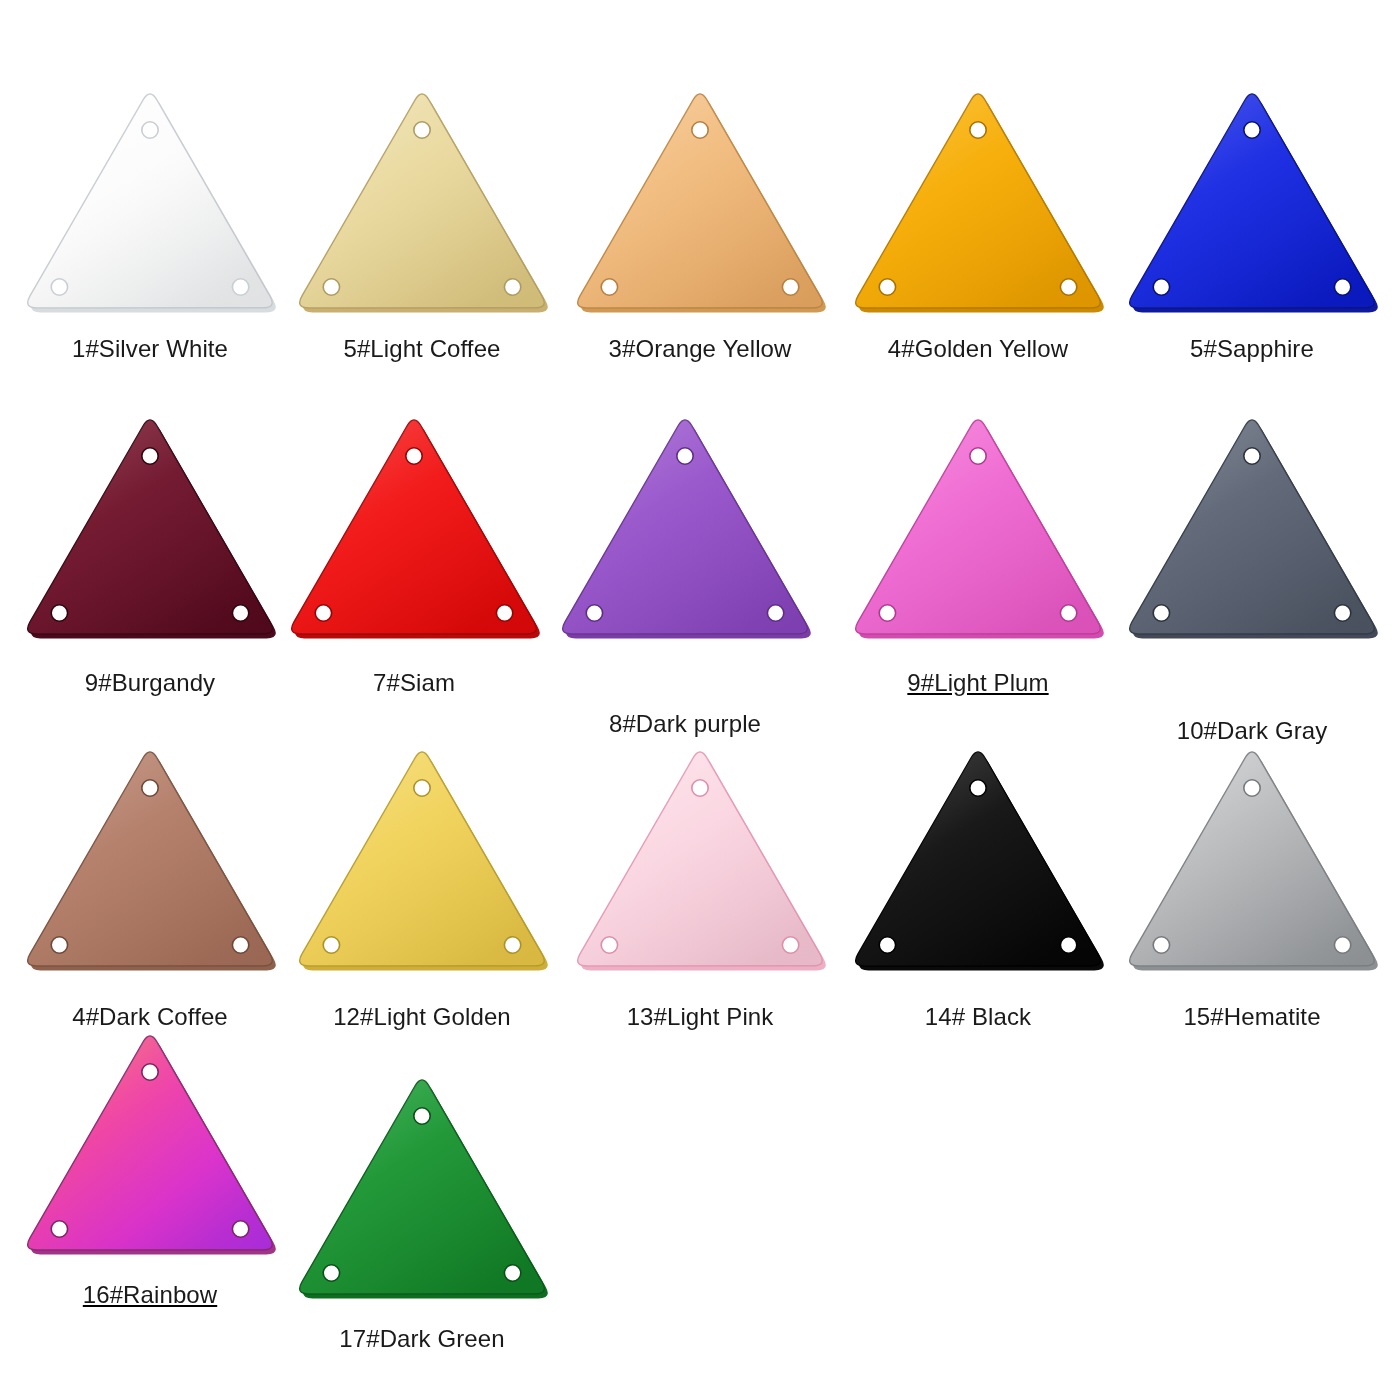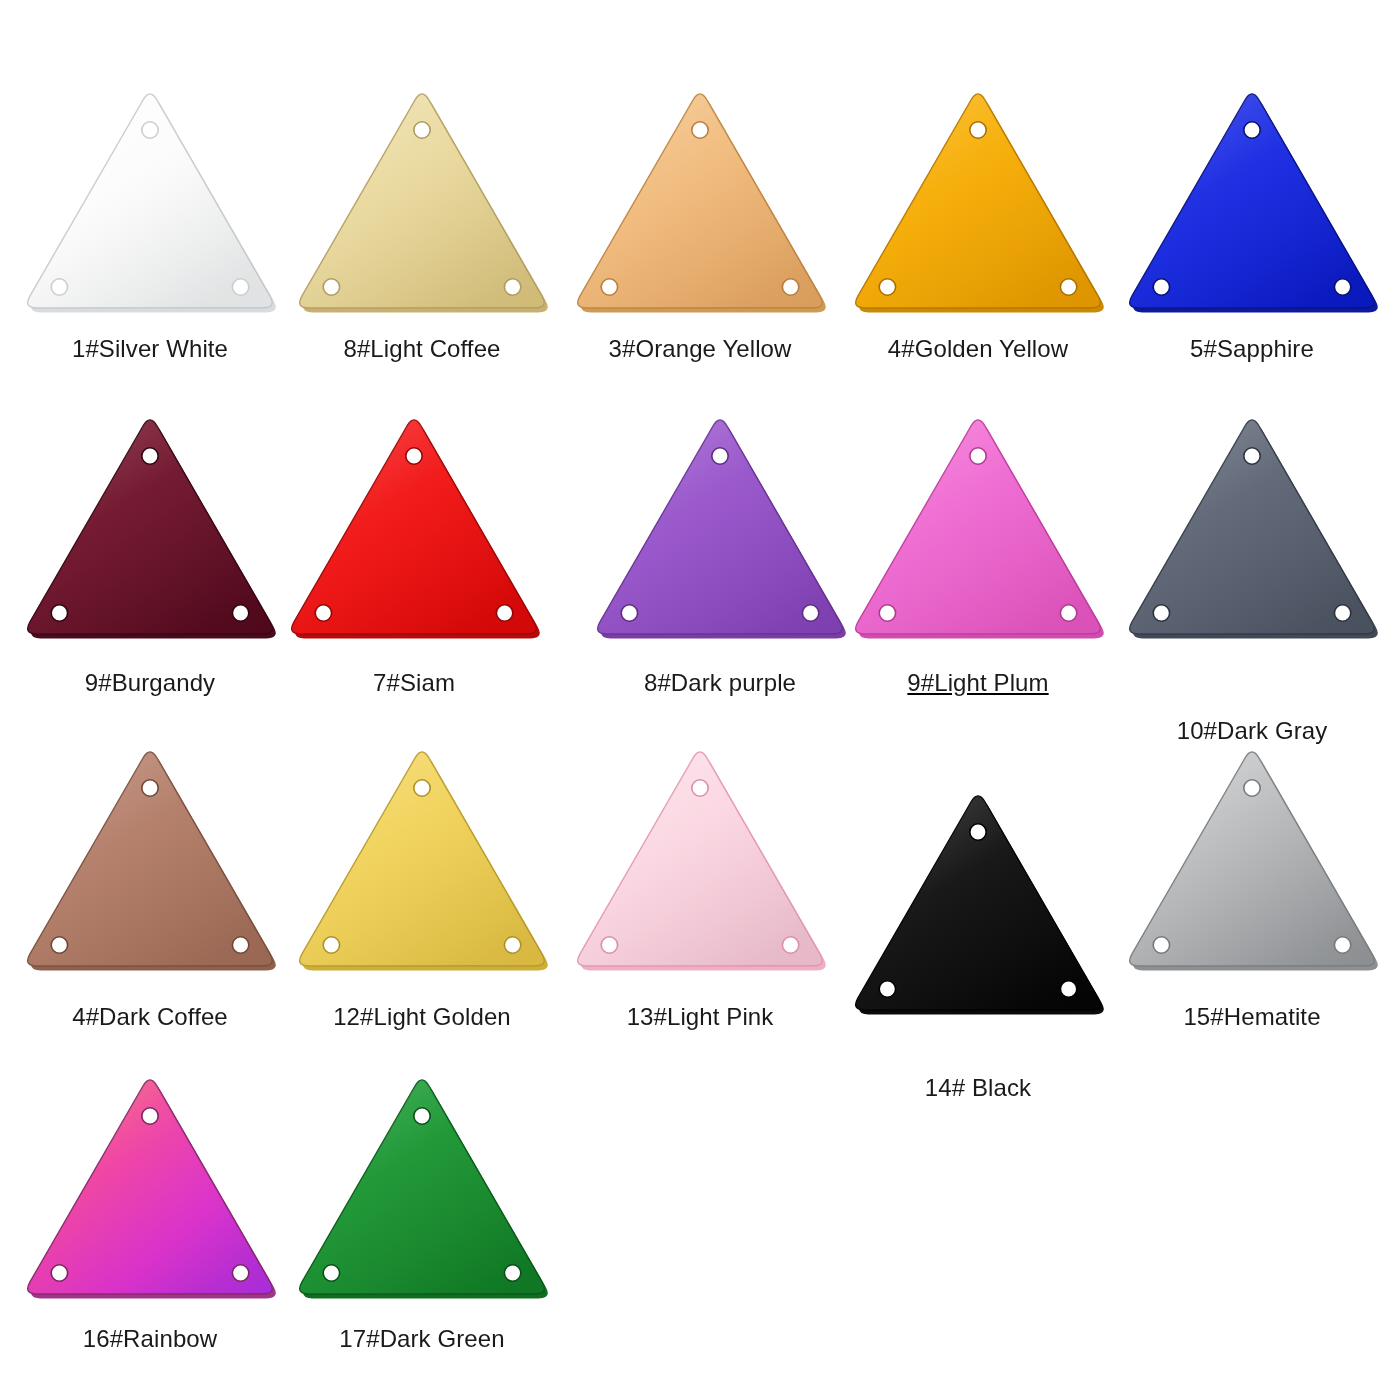--- a/index.html
+++ b/index.html
@@ -102,21 +102,21 @@
           <g transform="translate(3.5,4.5)">
             <path d="M128.00,18.12Q135.00,6.00 142.00,18.12L255.00,213.88Q262.00,226.00 248.00,226.00L22.00,226.00Q8.00,226.00 15.00,213.88Z" fill="#c9b070"></path>
           </g>
           <path d="M128.00,18.12Q135.00,6.00 142.00,18.12L255.00,213.88Q262.00,226.00 248.00,226.00L22.00,226.00Q8.00,226.00 15.00,213.88Z" fill="url(#grad2)" stroke="#b8a165" stroke-width="1.4"></path>
           <path d="M128.00,18.12Q135.00,6.00 142.00,18.12L255.00,213.88Q262.00,226.00 248.00,226.00L22.00,226.00Q8.00,226.00 15.00,213.88Z" fill="url(#sheen2)"></path>
           <circle cx="135.0" cy="48.0" r="8.2" fill="#ffffff" stroke="#b09a60" stroke-width="1.6"></circle>
           <circle cx="225.6" cy="205.0" r="8.2" fill="#ffffff" stroke="#b09a60" stroke-width="1.6"></circle>
           <circle cx="44.4" cy="205.0" r="8.2" fill="#ffffff" stroke="#b09a60" stroke-width="1.6"></circle>
         </svg>
       </div>
-      <div class="swatch-label">8#Light Coffee</div>
+      <div class="swatch-label">5#Light Coffee</div>
     </div>
     <div class="swatch-cell row-1" style="left: 560px; top: 82px;">
       <div class="tri-wrap">
         <svg viewBox="0 0 270 240" xmlns="http://www.w3.org/2000/svg">
           <defs>
             <linearGradient id="grad3" x1="10%" y1="0%" x2="90%" y2="100%">
               <stop offset="0%" stop-color="#f5c68c"></stop>
               <stop offset="48%" stop-color="#f0b878"></stop>
               <stop offset="100%" stop-color="#e8a862"></stop>
             </linearGradient>
@@ -239,21 +239,21 @@
           </g>
           <path d="M128.00,18.12Q135.00,6.00 142.00,18.12L255.00,213.88Q262.00,226.00 248.00,226.00L22.00,226.00Q8.00,226.00 15.00,213.88Z" fill="url(#grad7)" stroke="#a00808" stroke-width="1.4"></path>
           <path d="M128.00,18.12Q135.00,6.00 142.00,18.12L255.00,213.88Q262.00,226.00 248.00,226.00L22.00,226.00Q8.00,226.00 15.00,213.88Z" fill="url(#sheen7)"></path>
           <circle cx="135.0" cy="48.0" r="8.2" fill="#ffffff" stroke="#900606" stroke-width="1.6"></circle>
           <circle cx="225.6" cy="205.0" r="8.2" fill="#ffffff" stroke="#900606" stroke-width="1.6"></circle>
           <circle cx="44.4" cy="205.0" r="8.2" fill="#ffffff" stroke="#900606" stroke-width="1.6"></circle>
         </svg>
       </div>
       <div class="swatch-label">7#Siam</div>
     </div>
-    <div class="swatch-cell row-2" style="left: 580px; top: 408px;">
+    <div class="swatch-cell row-2" style="left: 545px; top: 408px; gap: 41px;">
       <div class="tri-wrap">
         <svg viewBox="0 0 270 240" xmlns="http://www.w3.org/2000/svg">
           <defs>
             <linearGradient id="grad8" x1="10%" y1="0%" x2="90%" y2="100%">
               <stop offset="0%" stop-color="#a05fd2"></stop>
               <stop offset="48%" stop-color="#9450c8"></stop>
               <stop offset="100%" stop-color="#8644bc"></stop>
             </linearGradient>
             <linearGradient id="sheen8" x1="0%" y1="0%" x2="70%" y2="100%">
               <stop offset="0%" stop-color="#ffffff" stop-opacity="0.20"></stop>
@@ -401,21 +401,21 @@
           </g>
           <path d="M128.00,18.12Q135.00,6.00 142.00,18.12L255.00,213.88Q262.00,226.00 248.00,226.00L22.00,226.00Q8.00,226.00 15.00,213.88Z" fill="url(#grad13)" stroke="#e79ab4" stroke-width="1.4"></path>
           <path d="M128.00,18.12Q135.00,6.00 142.00,18.12L255.00,213.88Q262.00,226.00 248.00,226.00L22.00,226.00Q8.00,226.00 15.00,213.88Z" fill="url(#sheen13)"></path>
           <circle cx="135.0" cy="48.0" r="8.2" fill="#ffffff" stroke="#dd8ea8" stroke-width="1.6"></circle>
           <circle cx="225.6" cy="205.0" r="8.2" fill="#ffffff" stroke="#dd8ea8" stroke-width="1.6"></circle>
           <circle cx="44.4" cy="205.0" r="8.2" fill="#ffffff" stroke="#dd8ea8" stroke-width="1.6"></circle>
         </svg>
       </div>
       <div class="swatch-label">13#Light Pink</div>
     </div>
-    <div class="swatch-cell row-3" style="left: 838px; top: 784px; gap: 27px;">
+    <div class="swatch-cell row-3" style="left: 838px; top: 740px;">
       <div class="tri-wrap">
         <svg viewBox="0 0 270 240" xmlns="http://www.w3.org/2000/svg">
           <defs>
             <linearGradient id="grad14" x1="10%" y1="0%" x2="90%" y2="100%">
               <stop offset="0%" stop-color="#1c1c1c"></stop>
               <stop offset="48%" stop-color="#0d0d0d"></stop>
               <stop offset="100%" stop-color="#050505"></stop>
             </linearGradient>
             <linearGradient id="sheen14" x1="0%" y1="0%" x2="70%" y2="100%">
               <stop offset="0%" stop-color="#ffffff" stop-opacity="0.20"></stop>
@@ -455,21 +455,21 @@
           </g>
           <path d="M128.00,18.12Q135.00,6.00 142.00,18.12L255.00,213.88Q262.00,226.00 248.00,226.00L22.00,226.00Q8.00,226.00 15.00,213.88Z" fill="url(#grad15)" stroke="#7e8184" stroke-width="1.4"></path>
           <path d="M128.00,18.12Q135.00,6.00 142.00,18.12L255.00,213.88Q262.00,226.00 248.00,226.00L22.00,226.00Q8.00,226.00 15.00,213.88Z" fill="url(#sheen15)"></path>
           <circle cx="135.0" cy="48.0" r="8.2" fill="#ffffff" stroke="#76797c" stroke-width="1.6"></circle>
           <circle cx="225.6" cy="205.0" r="8.2" fill="#ffffff" stroke="#76797c" stroke-width="1.6"></circle>
           <circle cx="44.4" cy="205.0" r="8.2" fill="#ffffff" stroke="#76797c" stroke-width="1.6"></circle>
         </svg>
       </div>
       <div class="swatch-label">15#Hematite</div>
     </div>
-    <div class="swatch-cell row-4" style="left: 10px; top: 1068px;">
+    <div class="swatch-cell row-4" style="left: 10px; top: 1024px; text-decoration: underline;">
       <div class="tri-wrap">
         <svg viewBox="0 0 270 240" xmlns="http://www.w3.org/2000/svg">
           <defs>
             <linearGradient id="grad16" x1="0%" y1="0%" x2="100%" y2="100%">
               <stop offset="0%" stop-color="#f07050"></stop>
               <stop offset="33%" stop-color="#f0409a"></stop>
               <stop offset="67%" stop-color="#e030d0"></stop>
               <stop offset="100%" stop-color="#b030e8"></stop>
             </linearGradient>
             <linearGradient id="sheen16" x1="0%" y1="0%" x2="70%" y2="100%">

